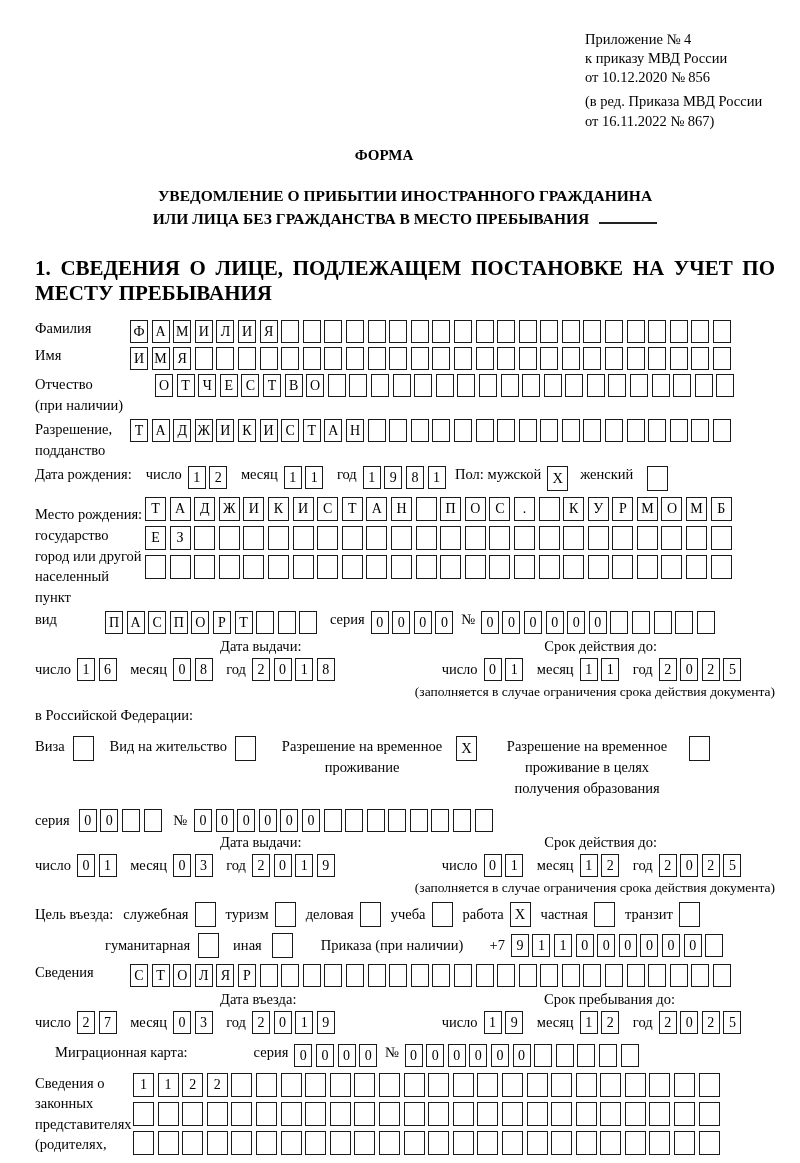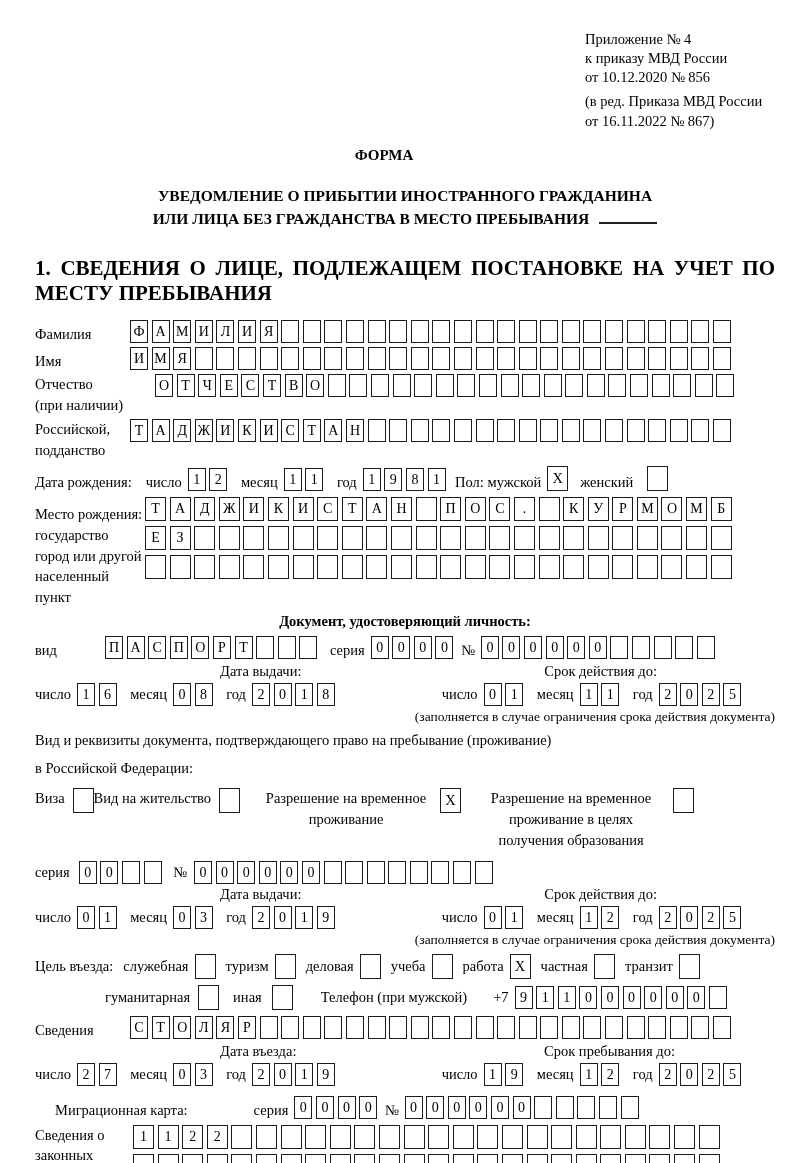--- a/index.html
+++ b/index.html
@@ -16,21 +16,21 @@
   .hdr-note .gap-top { margin-top: 5px; }
   .forma { text-align: center; padding-right: 42px; font-weight: bold; font-size: 15px; margin-top: 16px; }
 
   
   .title { text-align: center; font-weight: bold; font-size: 15.5px; line-height: 1.5; margin-top: 20px; }
   .blank-line { display: inline-block; width: 58px; border-bottom: 2px solid #222; margin-left: 10px; }
 
   .sec-heading { font-weight: bold; font-size: 21px; margin-top: 26px; text-align: justify; }
 
   
-  .frow { display: flex; align-items: flex-end; margin-bottom: 4px; font-size: 14.5px; }
+  .frow { display: flex; align-items: flex-start; margin-bottom: 4px; font-size: 14.5px; }
   .frow.top { align-items: flex-start; }
   .lbl { flex: none; }
   .w95 { width: 95px; } .w120 { width: 120px; } .w110 { width: 110px; margin-top: 7px; } .w98 { width: 98px; } .w70 { width: 70px; }
   .lblcol div { line-height: 1.42; }
 
   
   .boxes { display: flex; flex-wrap: nowrap; align-items: center; }
   .cbox {
     display: inline-block; width: 16px; height: 21px;
     border: 1.6px solid #1b1b1b; margin-right: 3.6px;
@@ -199,21 +199,21 @@
         <span class="cbox"></span>
         <span class="cbox"></span>
         <span class="cbox"></span>
         <span class="cbox"></span>
         <span class="cbox"></span>
       </span>
   </div>
 
   <div class="frow top">
     <span class="lbl w95 lblcol">
-      <div>Российской,</div>
+      <div>Разрешение,</div>
       <div>подданство</div>
     </span>
     <span class="boxes">
         <span class="cbox">Т</span>
         <span class="cbox">А</span>
         <span class="cbox">Д</span>
         <span class="cbox">Ж</span>
         <span class="cbox">И</span>
         <span class="cbox">К</span>
         <span class="cbox">И</span>
@@ -348,21 +348,20 @@
           <span class="cbox"></span>
           <span class="cbox"></span>
           <span class="cbox"></span>
           <span class="cbox"></span>
           <span class="cbox"></span>
           <span class="cbox"></span>
         </span>
     </span>
   </div>
 
-  <div class="mid-heading">Документ, удостоверяющий личность:</div>
 
   <div class="frow">
     <span class="lbl w70">вид</span>
     <span class="boxes">
         <span class="cbox">П</span>
         <span class="cbox">А</span>
         <span class="cbox">С</span>
         <span class="cbox">П</span>
         <span class="cbox">О</span>
         <span class="cbox">Р</span>
@@ -433,29 +432,28 @@
       <span class="boxes">
           <span class="cbox">2</span>
           <span class="cbox">0</span>
           <span class="cbox">2</span>
           <span class="cbox">5</span>
         </span>
     </span>
   </div>
   <div class="note">(заполняется в случае ограничения срока действия документа)</div>
 
-  <div class="intro">Вид и реквизиты документа, подтверждающего право на пребывание (проживание)</div>
   <div class="intro">в Российской Федерации:</div>
 
   <div class="res-opts">
     <span class="opt">
       <span class="olbl">Виза</span>
       <span class="chk"></span>
     </span>
-    <span class="opt" style="">
+    <span class="opt" style="margin-left:16px">
       <span class="olbl">Вид на жительство</span>
       <span class="chk"></span>
     </span>
     <span class="opt" style="margin-left:20px">
       <span class="olbl center w170">Разрешение на временное проживание</span>
       <span class="chk">X</span>
     </span>
     <span class="opt" style="margin-left:16px">
       <span class="olbl center w188">Разрешение на временное проживание в целях получения образования</span>
       <span class="chk"></span>
@@ -551,21 +549,21 @@
     <span class="chk"></span>
     <span class="plbl">транзит</span>
     <span class="chk"></span>
   </div>
 
   <div class="purpose-row">
     <span style="margin-left:70px">гуманитарная</span>
     <span class="chk" style="margin-left:8px"></span>
     <span style="margin-left:14px">иная</span>
     <span class="chk" style="margin-left:10px"></span>
-    <span style="margin-left:28px">Телефон (при мужской)</span>
+    <span style="margin-left:28px">Приказа (при наличии)</span>
     <span style="margin-left:26px; margin-right:6px">+7</span>
     <span class="boxes">
         <span class="cbox">9</span>
         <span class="cbox">1</span>
         <span class="cbox">1</span>
         <span class="cbox">0</span>
         <span class="cbox">0</span>
         <span class="cbox">0</span>
         <span class="cbox">0</span>
         <span class="cbox">0</span>

